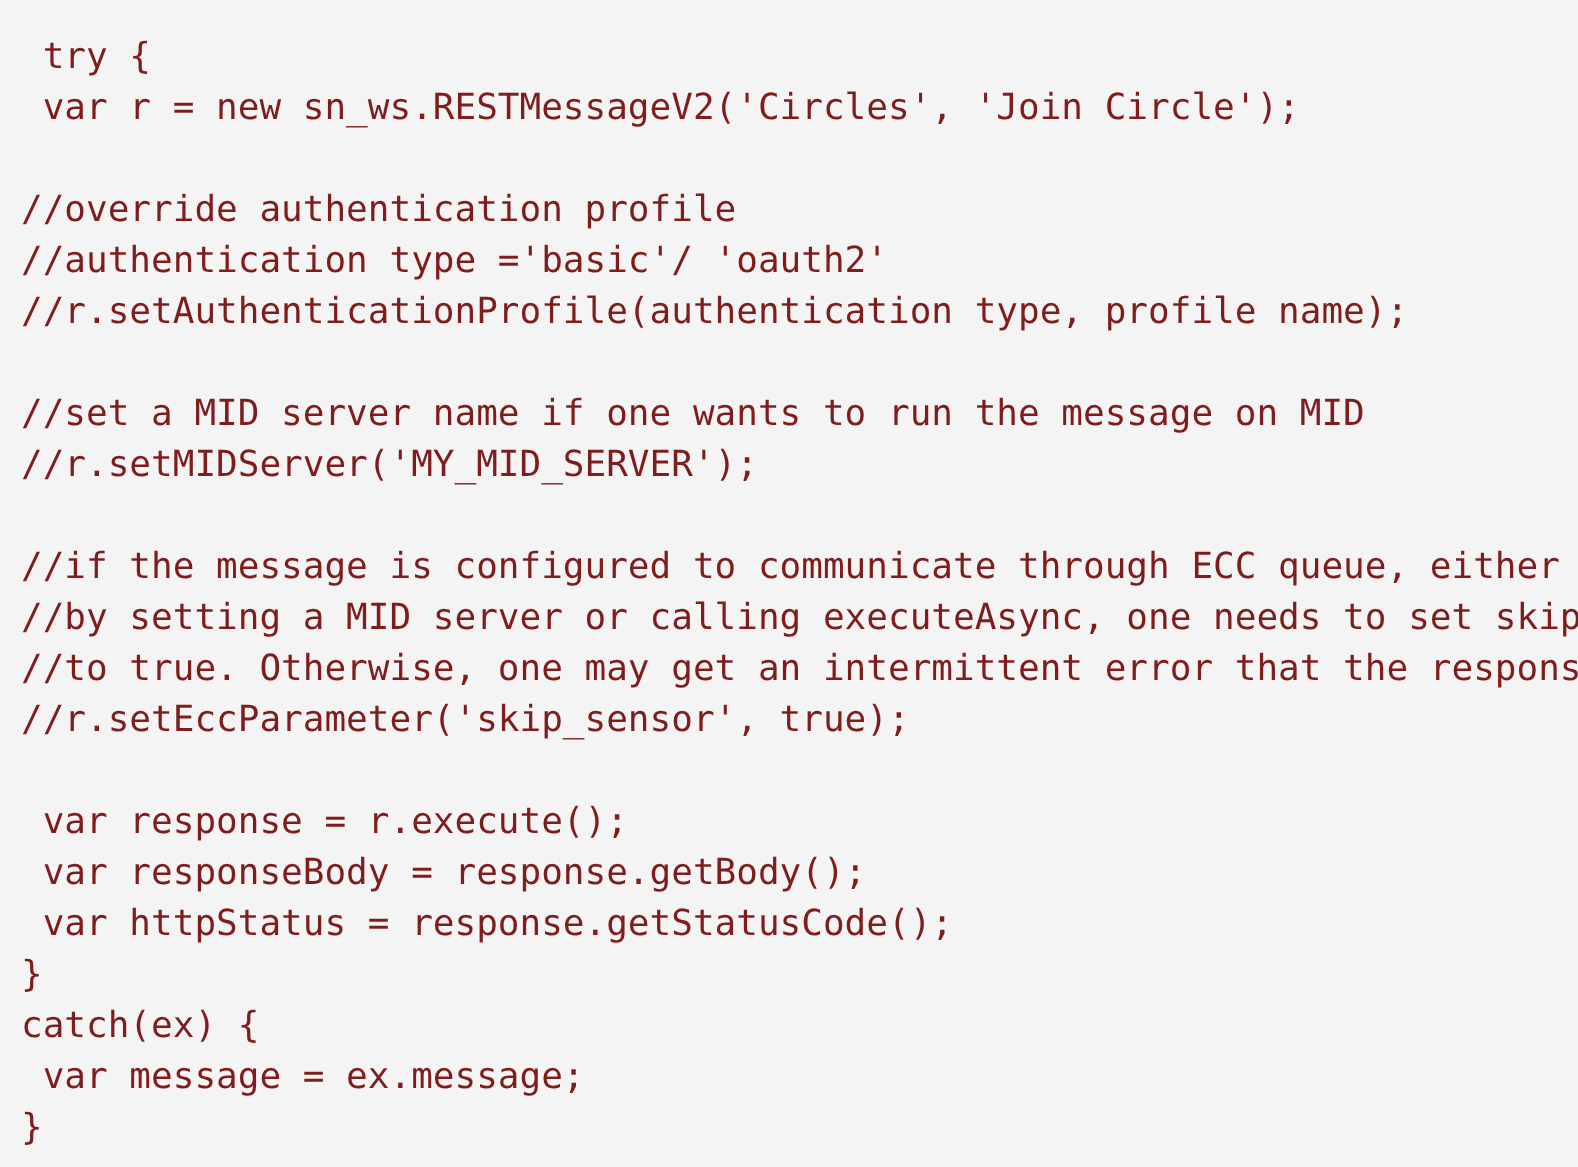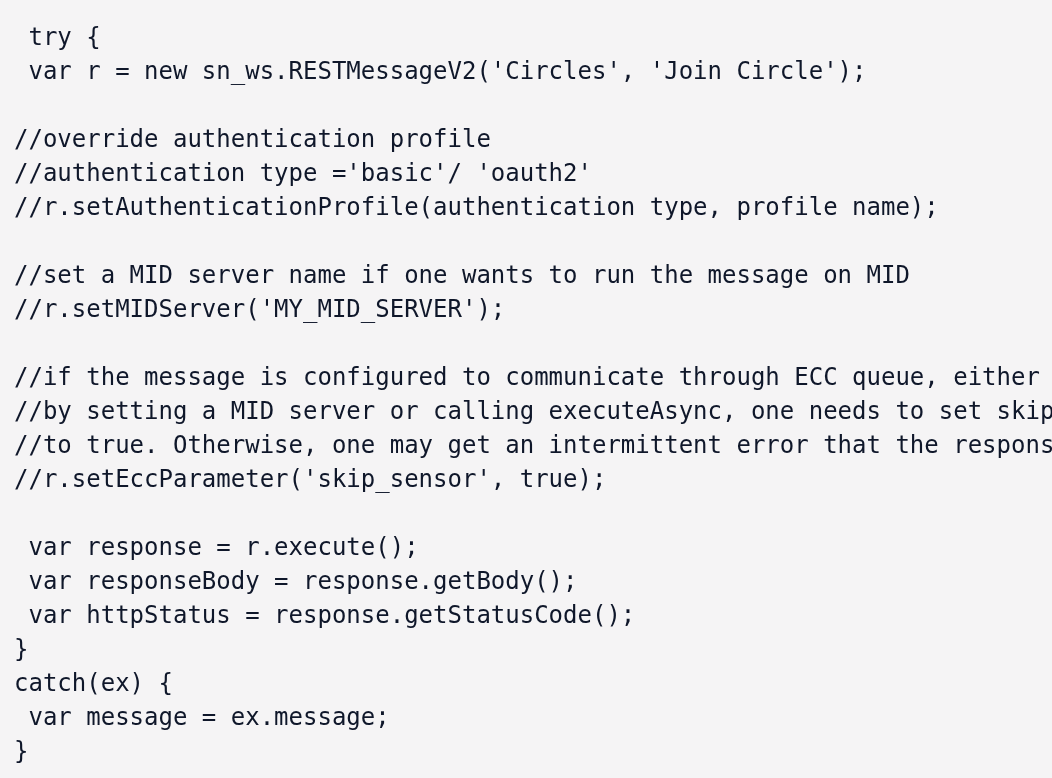--- a/index.html
+++ b/index.html
@@ -16,21 +16,21 @@
     width: 1052px;
     height: 778px;
     overflow: hidden;
   }
   .code-block {
     margin: 0;
     padding: 20px 0 0 14px;
     font-family: "DejaVu Sans Mono", "Liberation Mono", monospace;
     font-size: 24px;
     line-height: 34px;
-    color: #0f172a;
+    color: #7f1d1d;
     white-space: pre;
     overflow: hidden;
   }
   .code-line {
     min-height: 34px;
     white-space: pre;
   }
 </style>
 </head>
 <body>

